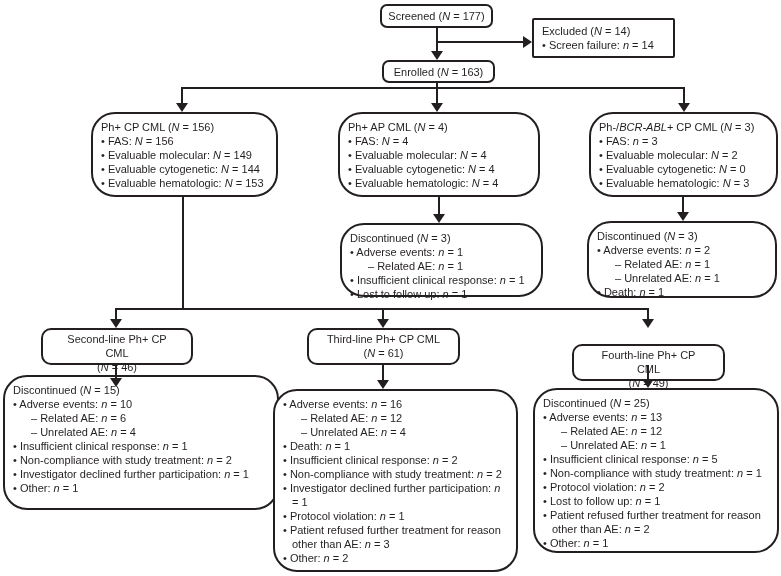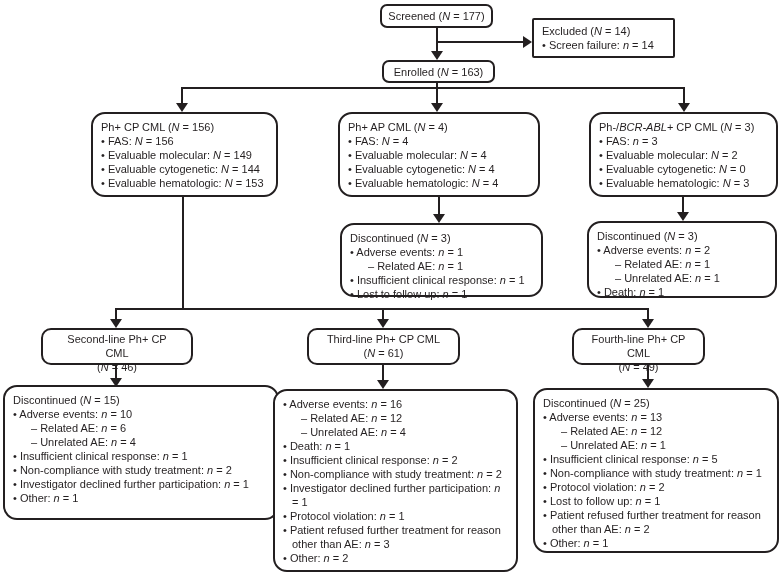--- a/index.html
+++ b/index.html
@@ -12,21 +12,21 @@
     font-size: 11px;
     line-height: 14px;
     color: #231f20;
     overflow: hidden;
   }
   .box {
     position: absolute;
     box-sizing: border-box;
     background: #ffffff;
     border: 2px solid #231f20;
-    border-radius: 14px;
+    border-radius: 24px;
     padding: 6px 8px 4px 8px;
   }
   .box.small {
     border-radius: 7px;
     display: flex;
     align-items: center;
     justify-content: center;
     text-align: center;
     padding: 2px 4px;
   }
@@ -130,26 +130,26 @@
   <div class="box mid" style="left:41px;top:328px;width:152px;height:37px">
     <div>Second-line Ph+ CP CML</div>
     <div>(<i>N</i> = 46)</div>
   </div>
 
   <div class="box mid" style="left:307px;top:328px;width:153px;height:37px">
     <div>Third-line Ph+ CP CML</div>
     <div>(<i>N</i> = 61)</div>
   </div>
 
-  <div class="box mid" style="left:572px;top:328px;width:133px;height:37px">
+  <div class="box mid" style="left:572px;top:344px;width:153px;height:37px">
     <div>Fourth-line Ph+ CP CML</div>
     <div>(<i>N</i> = 49)</div>
   </div>
 
-  <div class="box" style="left:3px;top:385px;width:276px;height:135px">
+  <div class="box" style="left:3px;top:375px;width:276px;height:135px">
     <div>Discontinued (<i>N</i> = 15)</div>
     <div>
         <div class="item l1">• Adverse events: <i>n</i> = 10</div>
         <div class="item l2">– Related AE: <i>n</i> = 6</div>
         <div class="item l2">– Unrelated AE: <i>n</i> = 4</div>
         <div class="item l1">• Insufficient clinical response: <i>n</i> = 1</div>
         <div class="item l1">• Non-compliance with study treatment: <i>n</i> = 2</div>
         <div class="item l1">• Investigator declined further participation: <i>n</i> = 1</div>
         <div class="item l1">• Other: <i>n</i> = 1</div>
       </div>

